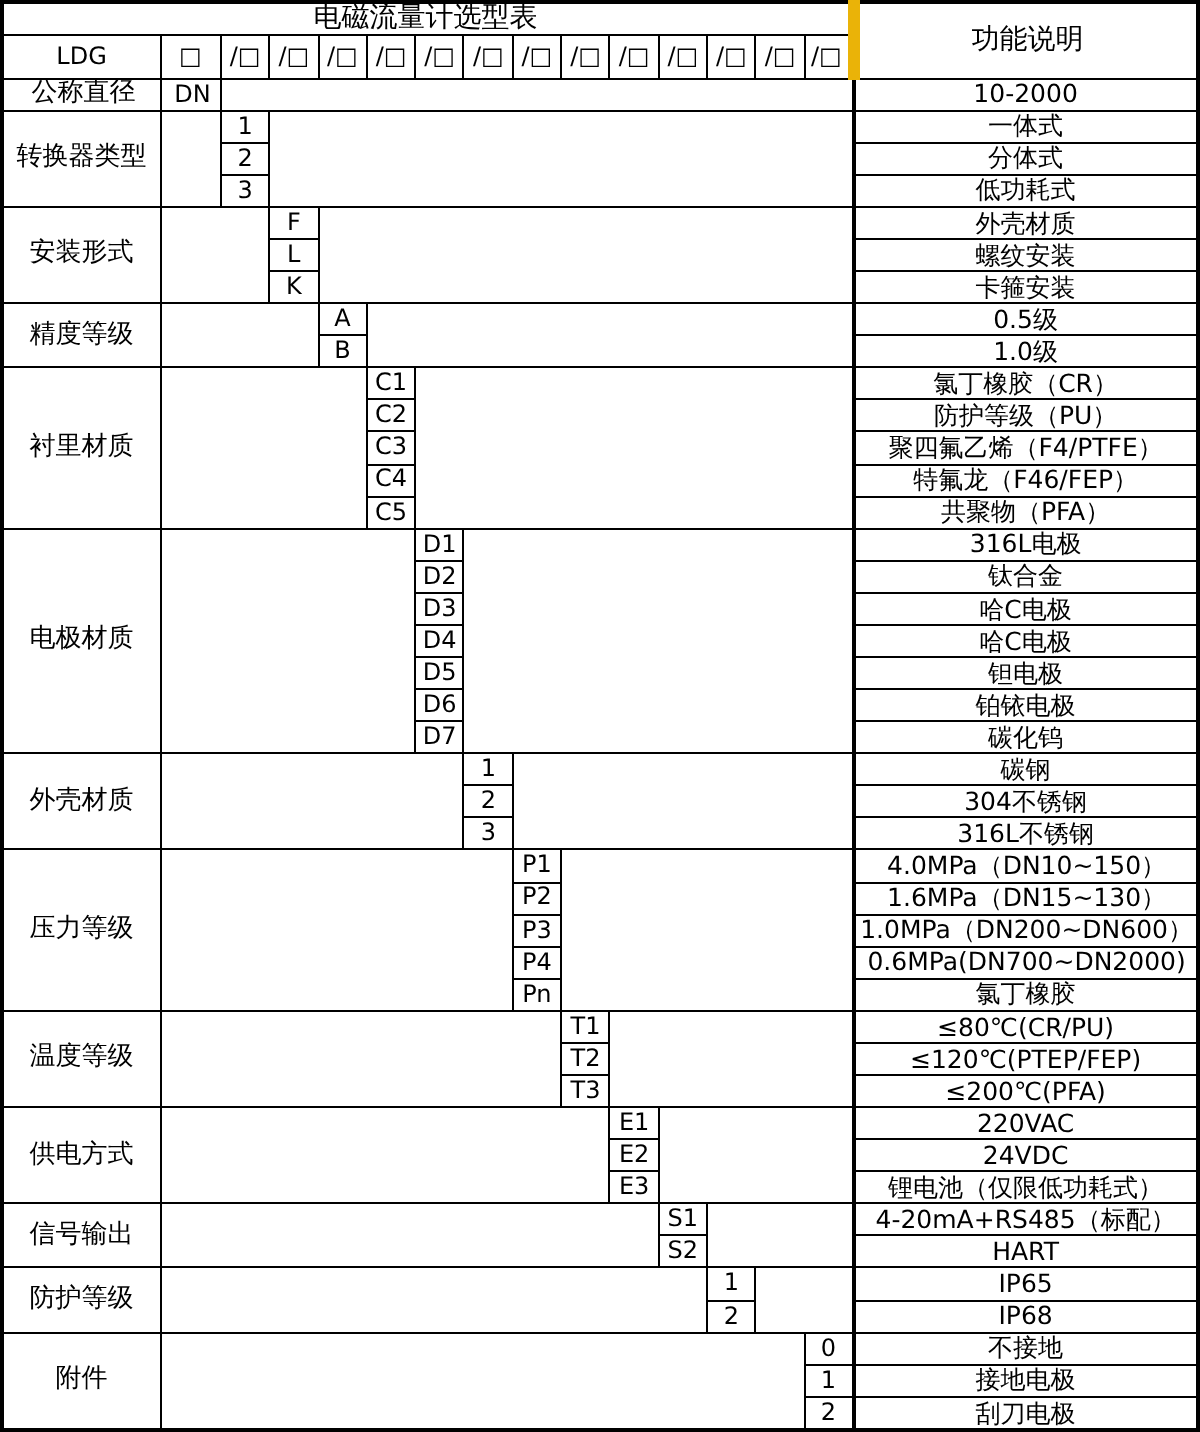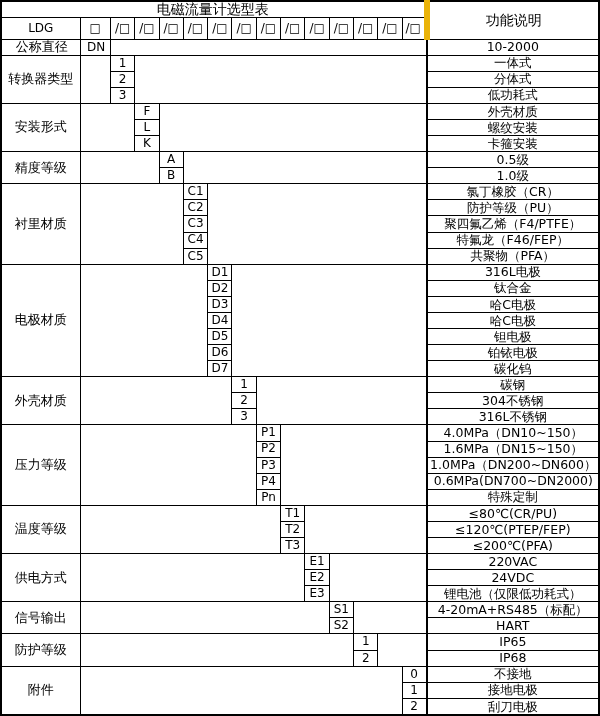--- a/index.html
+++ b/index.html
@@ -182,33 +182,33 @@
         </tr>
         <tr class="rh">
           <td class="cat" rowspan="5">压力等级</td>
           <td rowspan="5" colspan="7"></td>
           <td class="code">P1</td>
           <td rowspan="5" colspan="6"></td>
           <td class="desc al">4.0MPa（DN10~150）</td>
         </tr>
         <tr class="rh">
           <td class="code">P2</td>
-          <td class="desc al">1.6MPa（DN15~150）</td>
+          <td class="desc al">1.6MPa（DN15~130）</td>
         </tr>
         <tr class="rh">
           <td class="code">P3</td>
           <td class="desc al">1.0MPa（DN200~DN600）</td>
         </tr>
         <tr class="rh">
           <td class="code">P4</td>
           <td class="desc al">0.6MPa(DN700~DN2000)</td>
         </tr>
         <tr class="rh">
           <td class="code">Pn</td>
-          <td class="desc">特殊定制</td>
+          <td class="desc">氯丁橡胶</td>
         </tr>
         <tr class="rh">
           <td class="cat" rowspan="3">温度等级</td>
           <td rowspan="3" colspan="8"></td>
           <td class="code">T1</td>
           <td rowspan="3" colspan="5"></td>
           <td class="desc">≤80℃(CR/PU)</td>
         </tr>
         <tr class="rh">
           <td class="code">T2</td>

